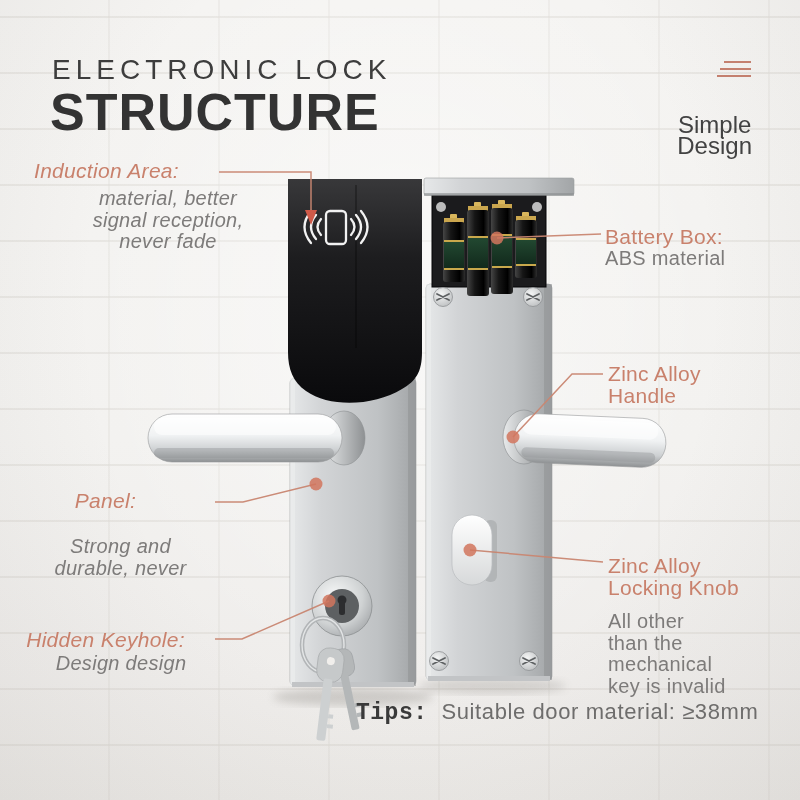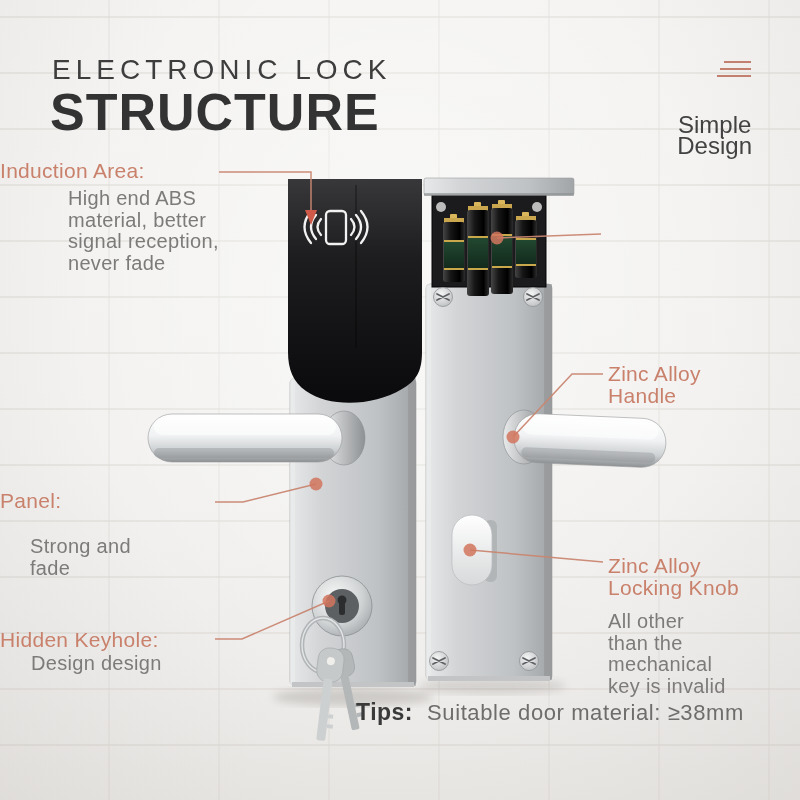--- a/index.html
+++ b/index.html
@@ -19,23 +19,23 @@
   .title2{left:50px;top:82px;font-size:52px;font-weight:800;letter-spacing:1px;color:#333;}
   .menu-icon{right:49px;top:61px;display:flex;flex-direction:column;align-items:flex-end;gap:5px;}
   .menu-icon i{display:block;height:2px;background:#c4806f;}
   .menu-icon i:nth-child(1){width:27px;}
   .menu-icon i:nth-child(2){width:31px;}
   .menu-icon i:nth-child(3){width:34px;}
   .tagline{right:48px;top:94px;text-align:center;font-size:24px;line-height:21px;color:#424242;margin-top:20px;}
   
   .co-h{font-size:21px;line-height:22px;letter-spacing:.3px;color:#c9816c;}
   .co-b{font-size:20px;line-height:21.5px;letter-spacing:.3px;color:#7d7b7a;}
-  .ta-r{text-align:left;}
+  .ta-r{text-align:center;font-style:italic;}
   .tips{left:356px;top:699px;display:flex;align-items:baseline;gap:14px;}
-  .tips .lbl{font-size:23px;font-weight:700;color:#3a3a3a;letter-spacing:.5px;}
+  .tips .lbl{font-size:23px;font-weight:700;color:#3a3a3a;letter-spacing:.5px;font-family:Liberation Mono, monospace;}
   .tips .txt{font-size:22px;color:#6e6d6c;letter-spacing:.6px;}
 </style>
 </head>
 <body>
 
 <div class="canvas">
   <div class="brick"></div>
   <div class="vignette"></div>
 
   <svg class="art" width="800" height="800" viewBox="0 0 800 800">
@@ -243,38 +243,41 @@
       <i></i>
       <i></i>
     </div>
   <div class="abs tagline">
     <div>Simple</div>
     <div>Design</div>
   </div>
 
   <div class="abs co-h ta-r" style="left:0;top:160px;width:213px">Induction Area:</div>
   <div class="abs co-b ta-r" style="left:68px;top:188px;width:200px">
-    <div>High end ABS</div>
     <div>material, better</div>
     <div>signal reception,</div>
     <div>never fade</div>
   </div>
 
+  <div class="abs" style="left:605px;top:226px">
+    <div class="co-h">Battery Box:</div>
+    <div class="co-b">ABS material</div>
+  </div>
 
   <div class="abs" style="left:608px;top:363px">
     <div class="co-h">Zinc Alloy</div>
     <div class="co-h">Handle</div>
   </div>
 
   <div class="abs co-h ta-r" style="left:0;top:490px;width:211px">
     <div>Panel:</div>
   </div>
   <div class="abs co-b ta-r" style="left:30px;top:536px;width:181px">
     <div>Strong and</div>
-    <div>fade</div>
+    <div>durable, never</div>
   </div>
 
   <div class="abs co-h ta-r" style="left:0;top:629px;width:211px">Hidden Keyhole:</div>
   <div class="abs co-b ta-r" style="left:31px;top:653px;width:180px">Design design</div>
 
   <div class="abs" style="left:608px;top:555px">
     <div class="co-h">Zinc Alloy</div>
     <div class="co-h">Locking Knob</div>
     <div class="co-b" style="margin-top:12px">
       <div>All other</div>

